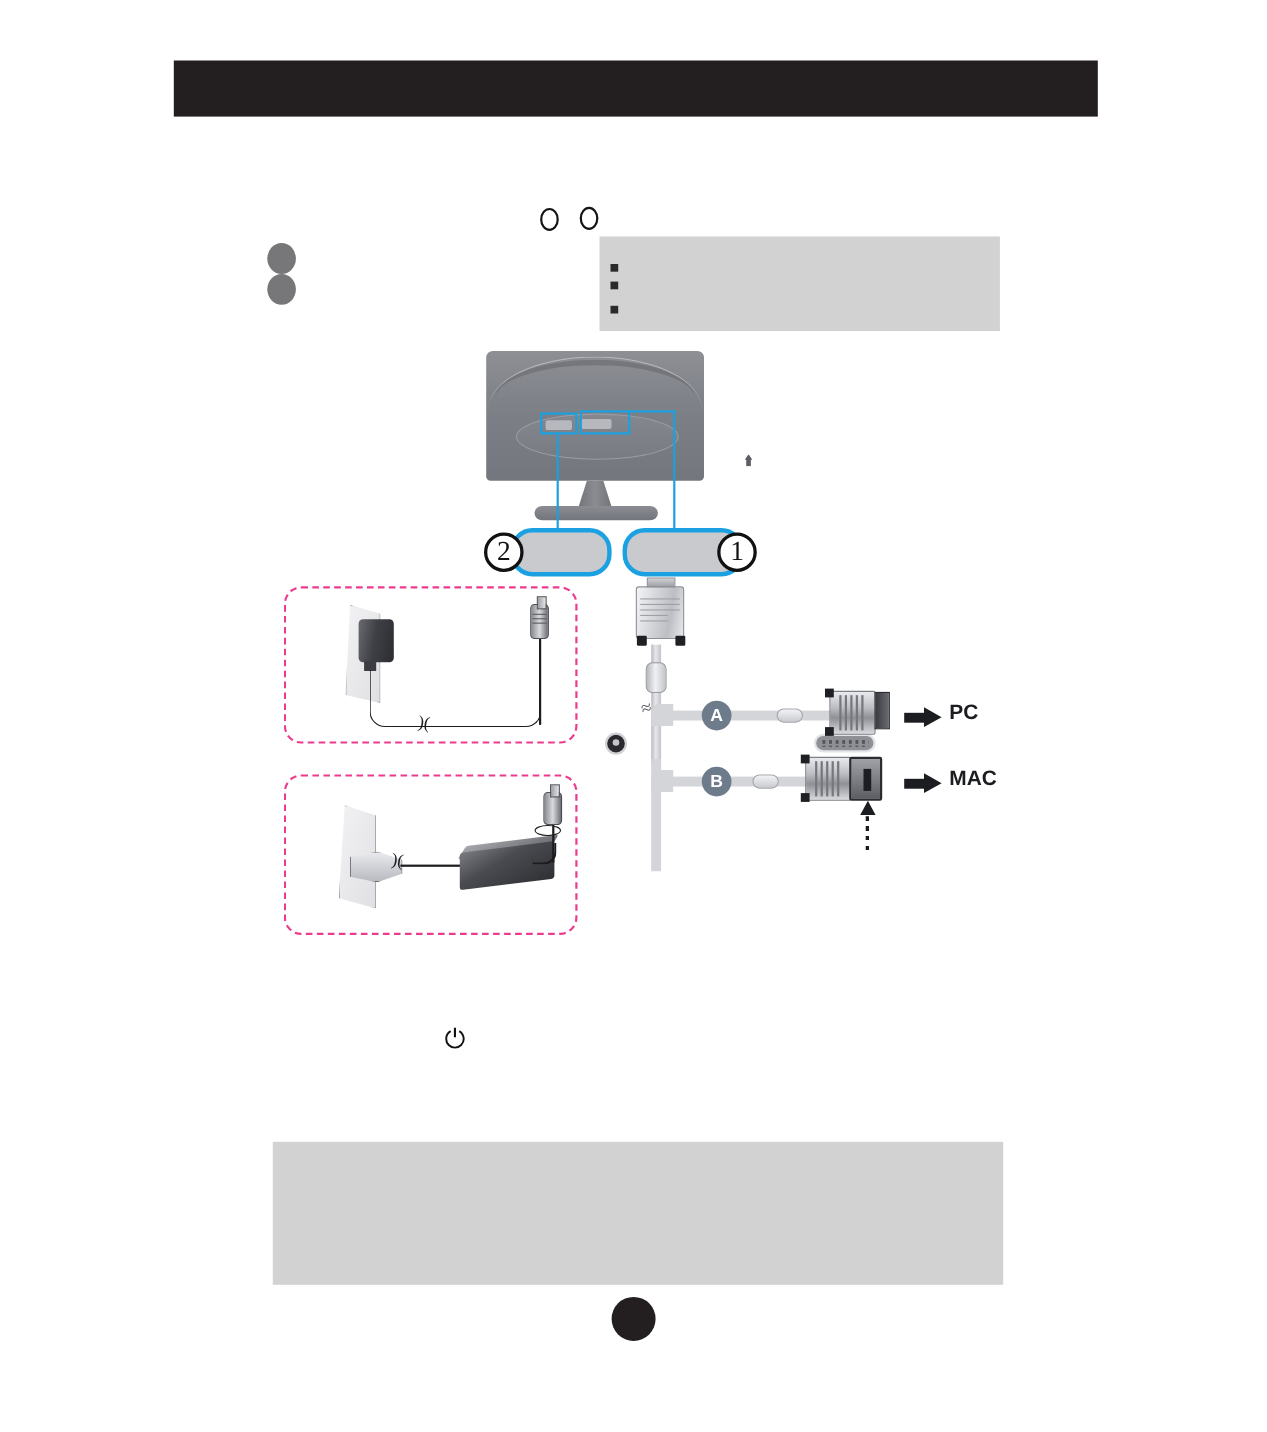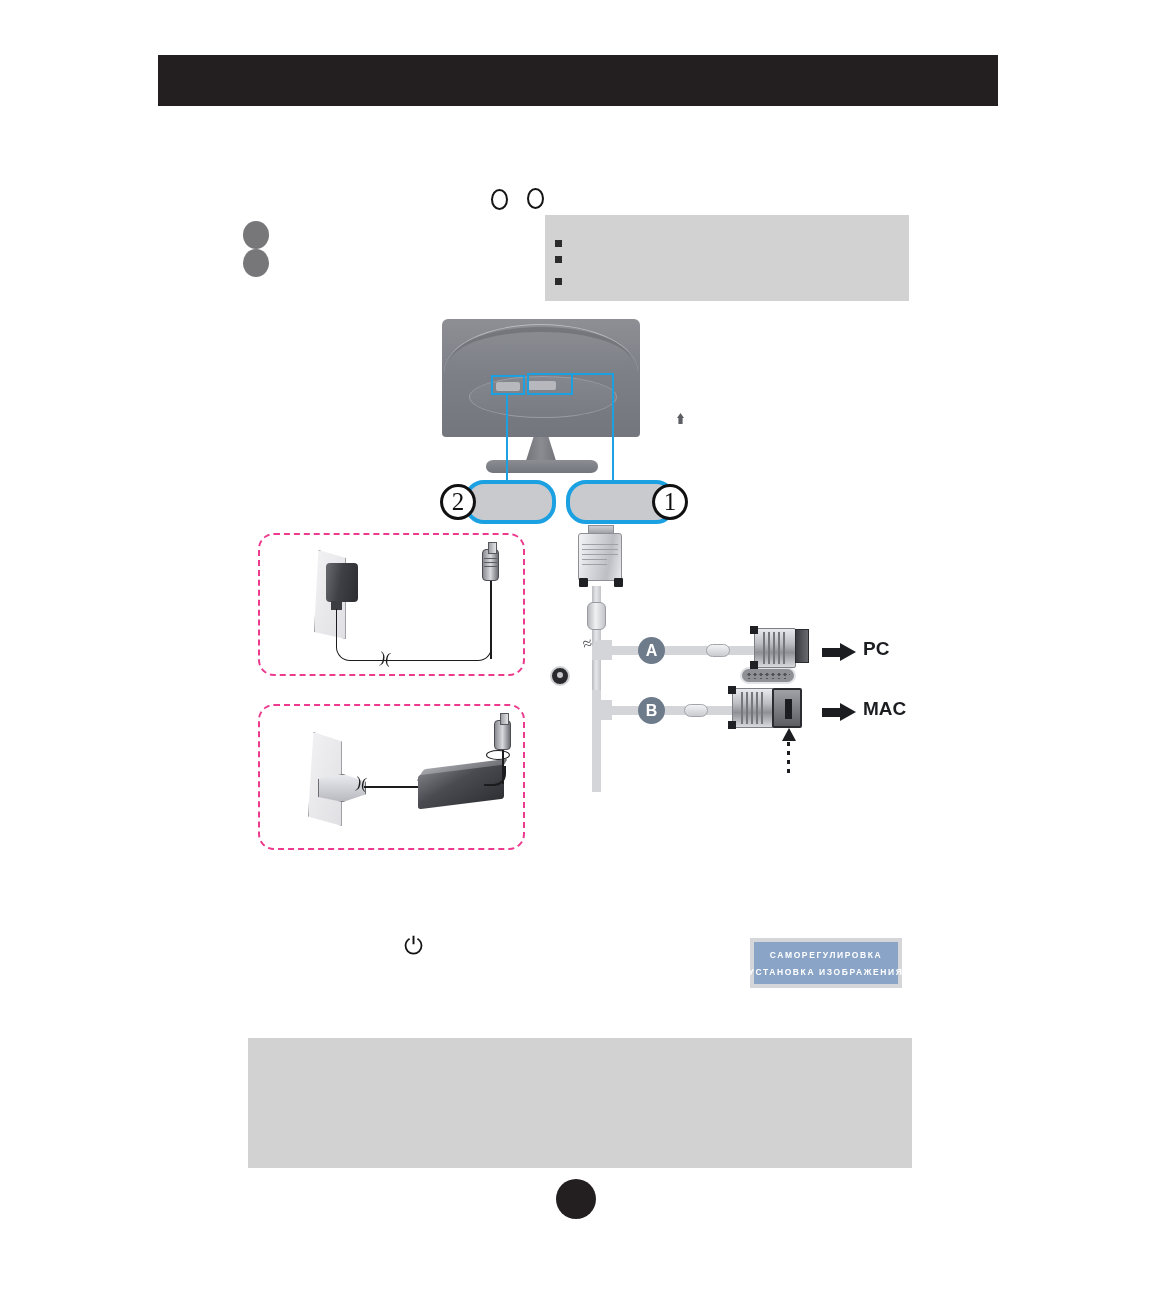--- a/index.html
+++ b/index.html
@@ -517,24 +517,20 @@
     <div class="arrow-blk aw2">
       <div class="shaft"></div>
         <div class="head"></div>
     </div>
     <div class="dest-label l2">MAC</div>
   </div>
 
   <div class="bottom-step-text"></div>
   <div class="power-icon">⏻</div>
 
-  <div class="osd-box">
-    <div class="osd-line">САМОРЕГУЛИРОВКА</div>
-    <div class="osd-line">УСТАНОВКА ИЗОБРАЖЕНИЯ</div>
-  </div>
 
   <div class="bottom-note">
     <div class="bottom-note-line" style="top:14px"></div>
     <div class="bottom-note-line" style="top:42px"></div>
     <div class="bottom-note-line" style="top:70px"></div>
     <div class="bottom-note-line" style="top:98px"></div>
   </div>
 
   <div class="page-badge"></div>
 

